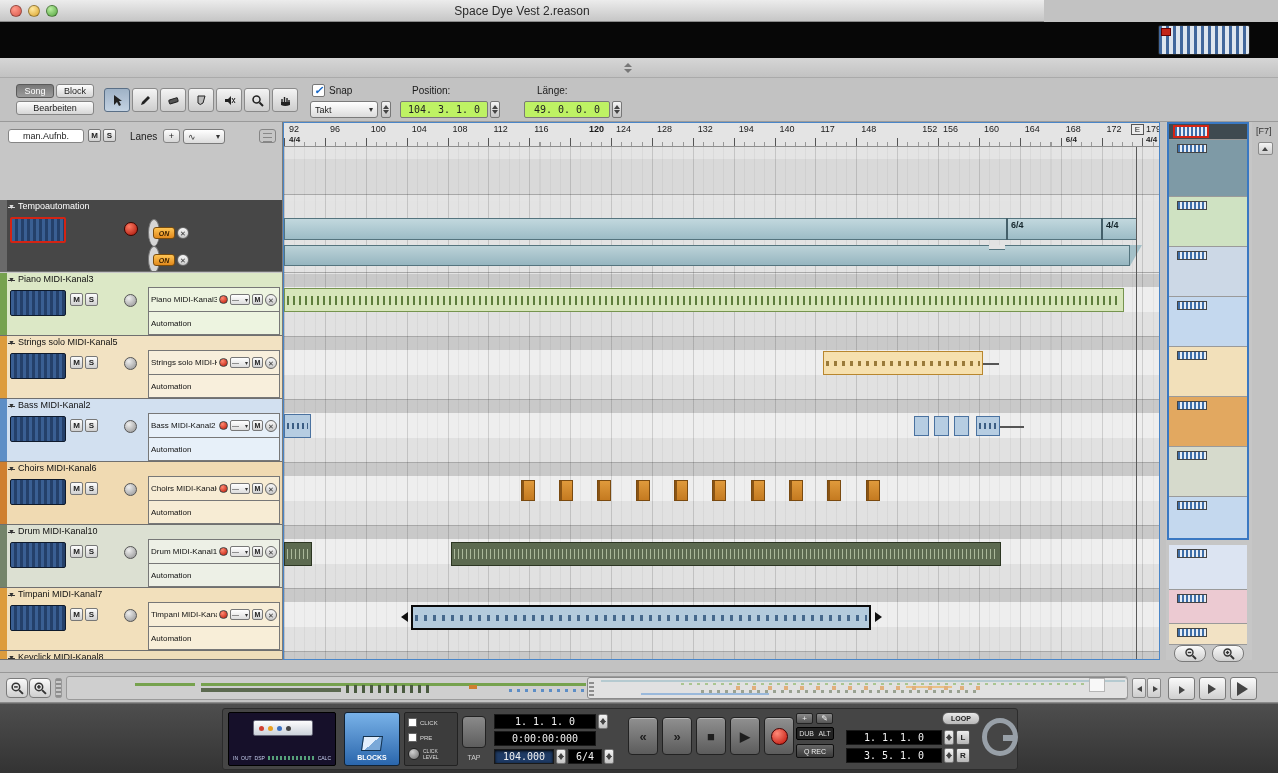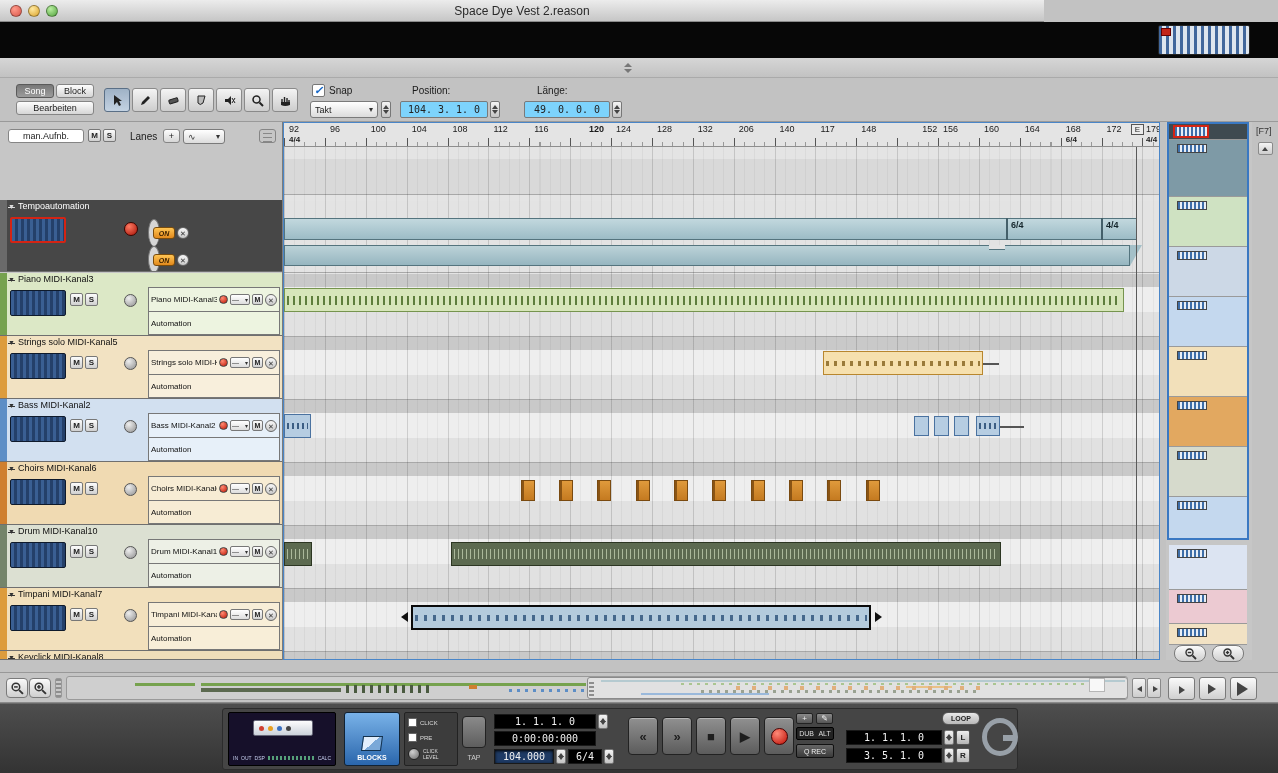--- a/index.html
+++ b/index.html
@@ -33,21 +33,21 @@
 .tool svg{position:static}
 .tlabel{font-size:10px;color:#1a1a1a}
 .snapbox{display:flex;gap:4px;align-items:center;position:absolute}
 .snapbox span{position:static}
 .cbx{position:static;width:13px;height:13px;background:#fff;border:1px solid #777;border-radius:2px;display:inline-block}
 .cbx s{position:static;display:block;text-decoration:none;color:#1668c8;font-size:11px;line-height:11px;text-align:center;font-weight:bold}
 .ddl{height:17px;background:linear-gradient(#fff,#dcdcdc);border:1px solid #7a7a7a;border-radius:3px;display:flex;align-items:center;justify-content:space-between;padding:0 4px;font-size:9px}
 .ddl s,.ddl span{position:static;text-decoration:none}
 .dda{color:#333;font-size:8px}
 .wave{color:#333;font-size:9px}
-.field{height:17px;background:#7dd3fc;border:1px solid #7a7a7a;border-radius:2px;font-size:10px;text-align:center;line-height:15px;font-family:"DejaVu Sans Mono",monospace}
+.field{height:17px;background:#bef264;border:1px solid #7a7a7a;border-radius:2px;font-size:10px;text-align:center;line-height:15px;font-family:"DejaVu Sans Mono",monospace}
 .stp{width:10px;height:17px;background:linear-gradient(#f4f4f4,#c4c4c4);border:1px solid #777;border-radius:2px}
 .stp::before,.stp::after{content:"";position:absolute;left:1px;border-left:3px solid transparent;border-right:3px solid transparent}
 .stp::before{top:3px;border-bottom:4px solid #444}
 .stp::after{bottom:3px;border-top:4px solid #444}
 .stp.rel{position:relative;display:inline-block;flex:none;height:15px}
 
 .main{left:0;top:122px;width:1278px;height:538px}
 .tracklist{left:0;top:0;width:283px;height:538px;background:#c6c6c6;border-right:1px solid #7c7c7c;overflow:hidden}
 .tlheader{left:0;top:0;width:283px;height:36px}
 .blocksrow{left:3px;top:36px;width:277px;height:34px;background:linear-gradient(#d9d9d9,#c9c9c9);border:1px solid #8e8e8e;border-radius:2px}
@@ -449,21 +449,21 @@
           <div class="rb" style="left: 45.88px;">96</div>
           <div class="rb" style="left: 86.76px;">100</div>
           <div class="rb" style="left: 127.64px;">104</div>
           <div class="rb" style="left: 168.52px;">108</div>
           <div class="rb" style="left: 209.4px; text-align: right;">112</div>
           <div class="rb" style="left: 250.28px;">116</div>
           <div class="rb" style="left: 305px; font-weight: bold;">120</div>
           <div class="rb" style="left: 332.04px;">124</div>
           <div class="rb" style="left: 372.92px;">128</div>
           <div class="rb" style="left: 413.8px;">132</div>
-          <div class="rb" style="left: 454.68px;">206</div>
+          <div class="rb" style="left: 454.68px;">194</div>
           <div class="rb" style="left: 495.56px;">140</div>
           <div class="rb" style="left: 536.44px;">117</div>
           <div class="rb" style="left: 577.32px;">148</div>
           <div class="rb" style="left: 618.2px; margin-left: 20px;">152</div>
           <div class="rb" style="left: 659.08px;">156</div>
           <div class="rb" style="left: 699.96px;">160</div>
           <div class="rb" style="left: 740.84px;">164</div>
           <div class="rb" style="left: 781.72px;">168</div>
           <div class="rsig" style="left: 781.72px;">6/4</div>
           <div class="rb" style="left: 822.6px;">172</div>

